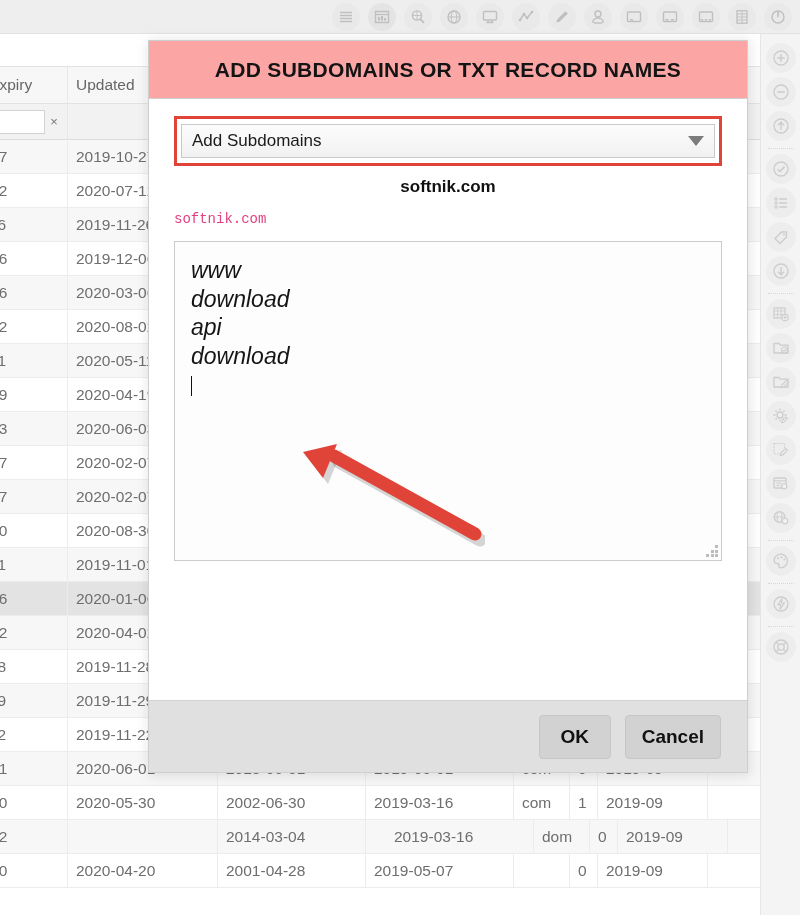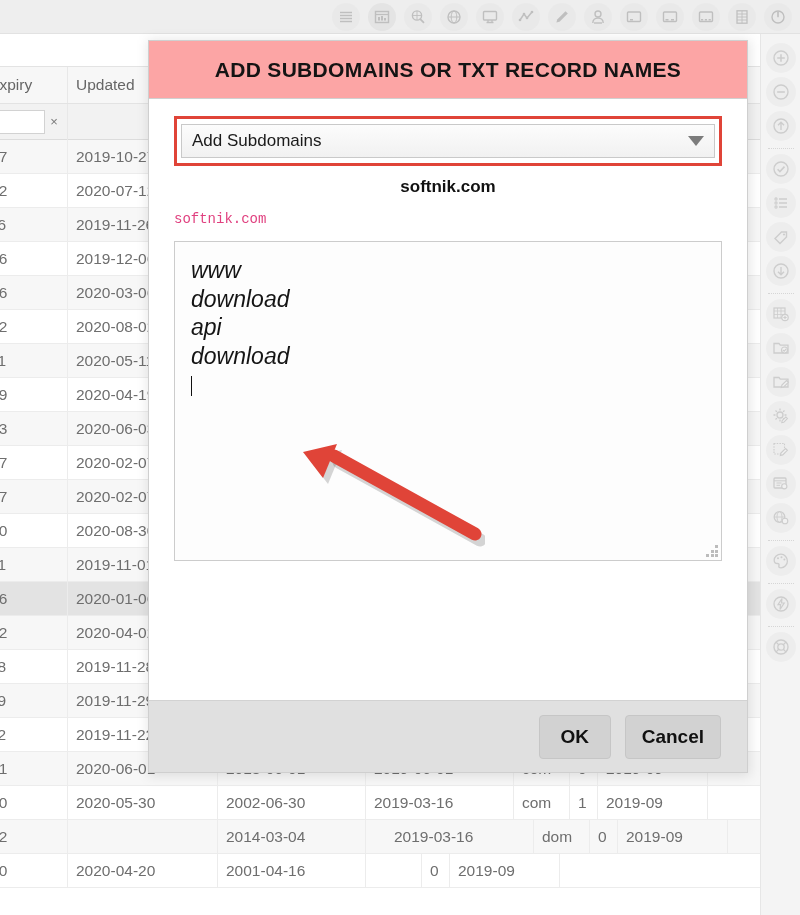--- a/index.html
+++ b/index.html
@@ -633,21 +633,22 @@
           <div class="cell" style="width: 150px;"></div>
           <div class="cell" style="width: 148px;">2014-03-04</div>
           <div class="cell" style="width: 148px; margin-left: 20px;">2019-03-16</div>
           <div class="cell" style="width: 56px;">dom</div>
           <div class="cell" style="width: 28px;">0</div>
           <div class="cell" style="width: 110px;">2019-09</div>
         </div>
         <div class="grid-row even">
           <div class="cell" style="width: 148px; margin-left: -80px;">2020-04-20</div>
           <div class="cell" style="width: 150px;">2020-04-20</div>
-          <div class="cell" style="width: 148px;">2001-04-16</div>
+          <div class="cell" style="width: 148px;">2001-04-28</div>
+          <div class="cell" style="width: 148px;">2019-05-07</div>
           <div class="cell" style="width: 56px;"></div>
           <div class="cell" style="width: 28px;">0</div>
           <div class="cell" style="width: 110px;">2019-09</div>
         </div>
       </div>
   </div>
 
   <div class="right-rail" id="rightRail">
       <div class="rail-icon">
         <svg width="18" height="18" viewBox="0 0 18 18">

